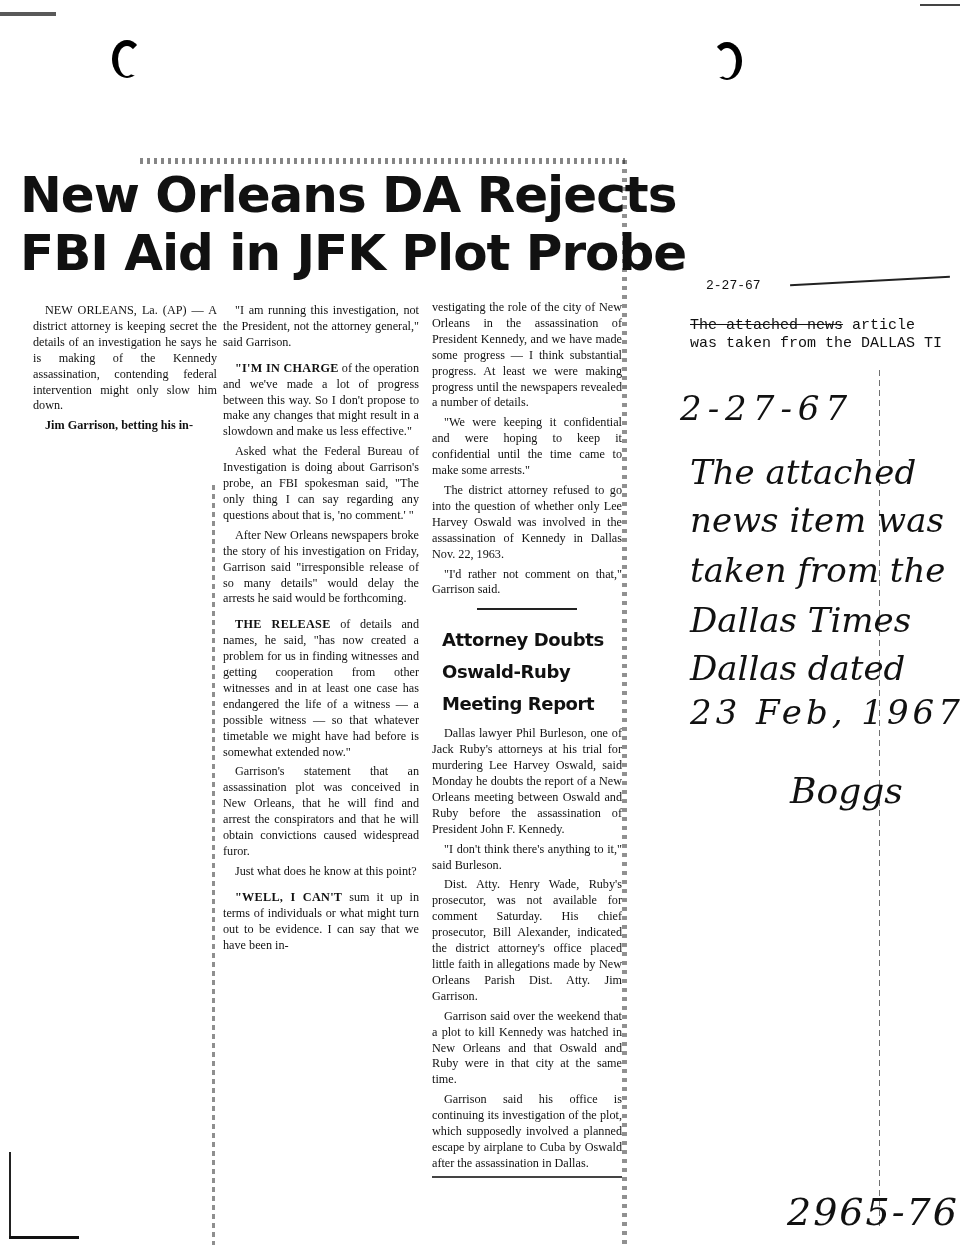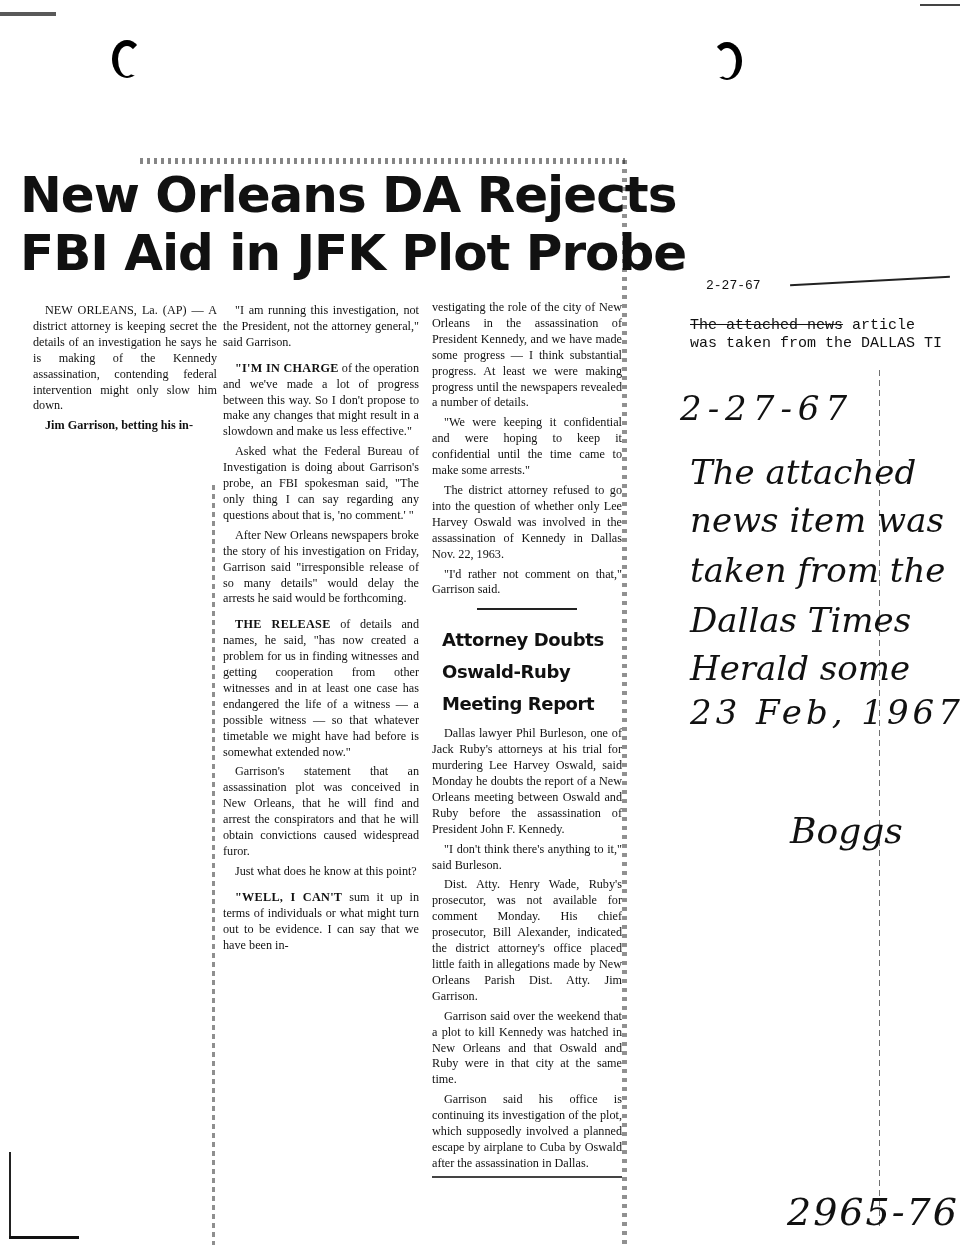--- a/index.html
+++ b/index.html
@@ -33,21 +33,21 @@
   .typed { font-family:"Liberation Mono", monospace; font-size:15px; line-height:18px; color:#111; }
   .typed-date { left:706px; top:277px; font-size:13px; }
   .typed-line1 { left:690px; top:317px; }
   .typed-line2 { left:690px; top:335px; white-space:nowrap; }
   .strike { text-decoration:line-through; }
 
   .hand { font-family:"DejaVu Serif", serif; font-style:italic; color:#111; white-space:nowrap; }
   .h-date { left:680px; top:388px; font-size:34px; letter-spacing:6px; }
   .h-line { left:690px; font-size:34px; }
   .h1 { top:452px; } .h2 { top:500px; } .h3 { top:550px; } .h4 { top:600px; } .h5 { top:648px; } .h6 { top:692px; letter-spacing:4px; }
-  .h-sig { left:790px; top:810px; font-size:36px;text-align:center; }
+  .h-sig { left:790px; top:770px; font-size:36px;text-align:center; }
   .h-num { left:755px; top:1190px; font-size:38px; letter-spacing:2px;margin-left:32px; }
   .h-vline { left:879px; top:370px; width:1px; height:860px; background: repeating-linear-gradient(180deg,#333 0 6px,transparent 6px 10px); opacity:.7; }
   .handline { left:790px; top:280px; width:160px; height:2px; background:#222; transform:rotate(-3deg); }
 </style>
 </head>
 <body>
 
 <div class="abs topmark"></div>
 <div class="abs topmark-r"></div>
 <div class="abs punch punch-l"></div>
@@ -82,33 +82,33 @@
 
 <div class="abs col col3">
   <p style="text-indent:0">vestigating the role of the city of New Orleans in the assassination of President Kennedy, and we have made some progress — I think substantial progress. At least we were making progress until the newspapers revealed a number of details.</p>
   <p>"We were keeping it confidential and were hoping to keep it confidential until the time came to make some arrests."</p>
   <p>The district attorney refused to go into the question of whether only Lee Harvey Oswald was involved in the assassination of Kennedy in Dallas Nov. 22, 1963.</p>
   <p>"I'd rather not comment on that," Garrison said.</p>
   <div class="sep"></div>
   <h2 class="subhead">Attorney Doubts Oswald-Ruby Meeting Report</h2>
   <p>Dallas lawyer Phil Burleson, one of Jack Ruby's attorneys at his trial for murdering Lee Harvey Oswald, said Monday he doubts the report of a New Orleans meeting between Oswald and Ruby before the assassination of President John F. Kennedy.</p>
   <p>"I don't think there's anything to it," said Burleson.</p>
-  <p>Dist. Atty. Henry Wade, Ruby's prosecutor, was not available for comment Monday. His chief prosecutor, Bill Alexander, indicated the district attorney's office placed little faith in allegations made by New Orleans Parish Dist. Atty. Jim Garrison.</p>
+  <p>Dist. Atty. Henry Wade, Ruby's prosecutor, was not available for comment Saturday. His chief prosecutor, Bill Alexander, indicated the district attorney's office placed little faith in allegations made by New Orleans Parish Dist. Atty. Jim Garrison.</p>
   <p>Garrison said over the weekend that a plot to kill Kennedy was hatched in New Orleans and that Oswald and Ruby were in that city at the same time.</p>
   <p>Garrison said his office is continuing its investigation of the plot, which supposedly involved a planned escape by airplane to Cuba by Oswald after the assassination in Dallas.</p>
   <div class="tail-rule"></div>
 </div>
 
 <div class="abs handline"></div>
 <div class="abs typed typed-date">2-27-67</div>
 <div class="abs typed typed-line1"><span class="strike">The attached news</span><span> article</span></div>
 <div class="abs typed typed-line2">was taken from the DALLAS TI</div>
 
 <div class="abs h-vline"></div>
 <div class="abs hand h-date">2-27-67</div>
 <div class="abs hand h-line h1">The attached</div>
 <div class="abs hand h-line h2">news item was</div>
 <div class="abs hand h-line h3">taken from the</div>
 <div class="abs hand h-line h4">Dallas Times</div>
-<div class="abs hand h-line h5">Herald some</div>
+<div class="abs hand h-line h5">Dallas dated</div>
 <div class="abs hand h-line h6">23 Feb, 1967</div>
 <div class="abs hand h-sig">Boggs</div>
 <div class="abs hand h-num">2965-76</div>
 
 </body></html>

